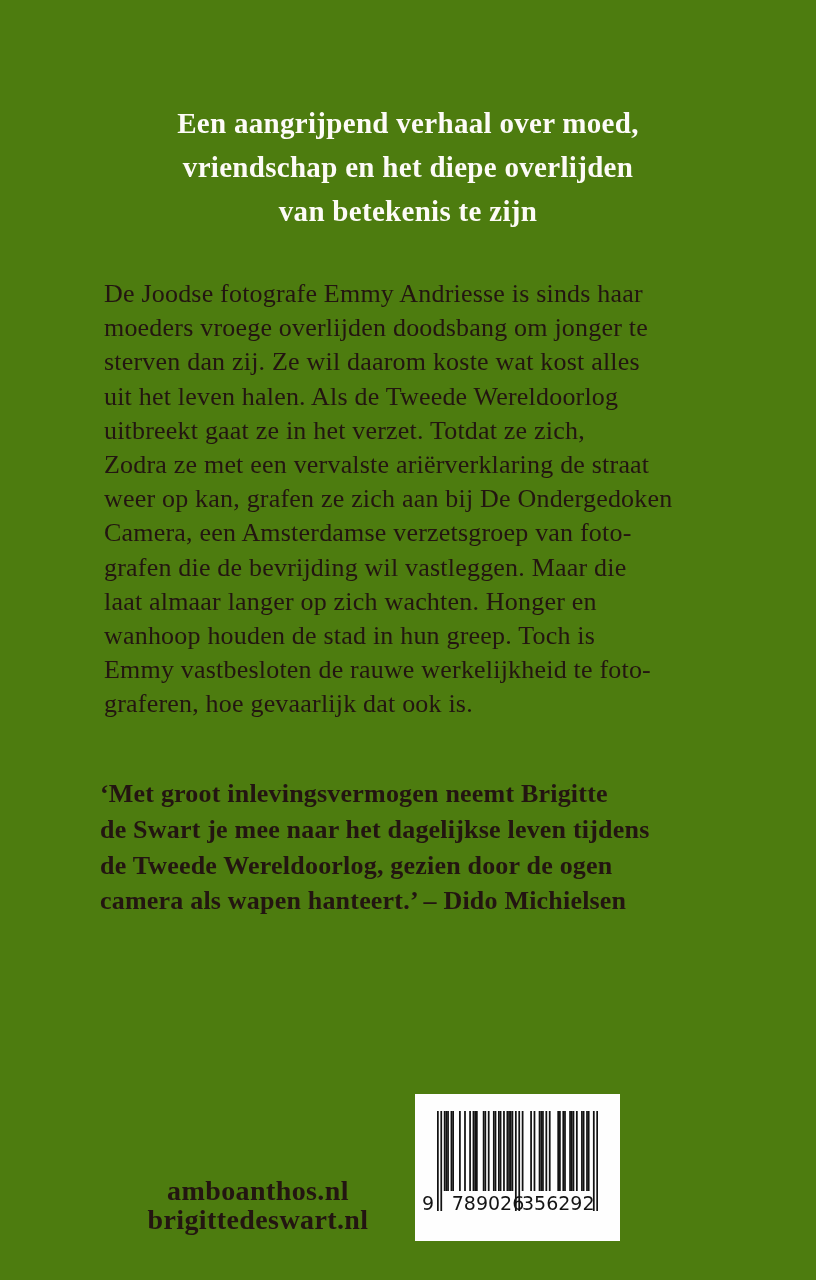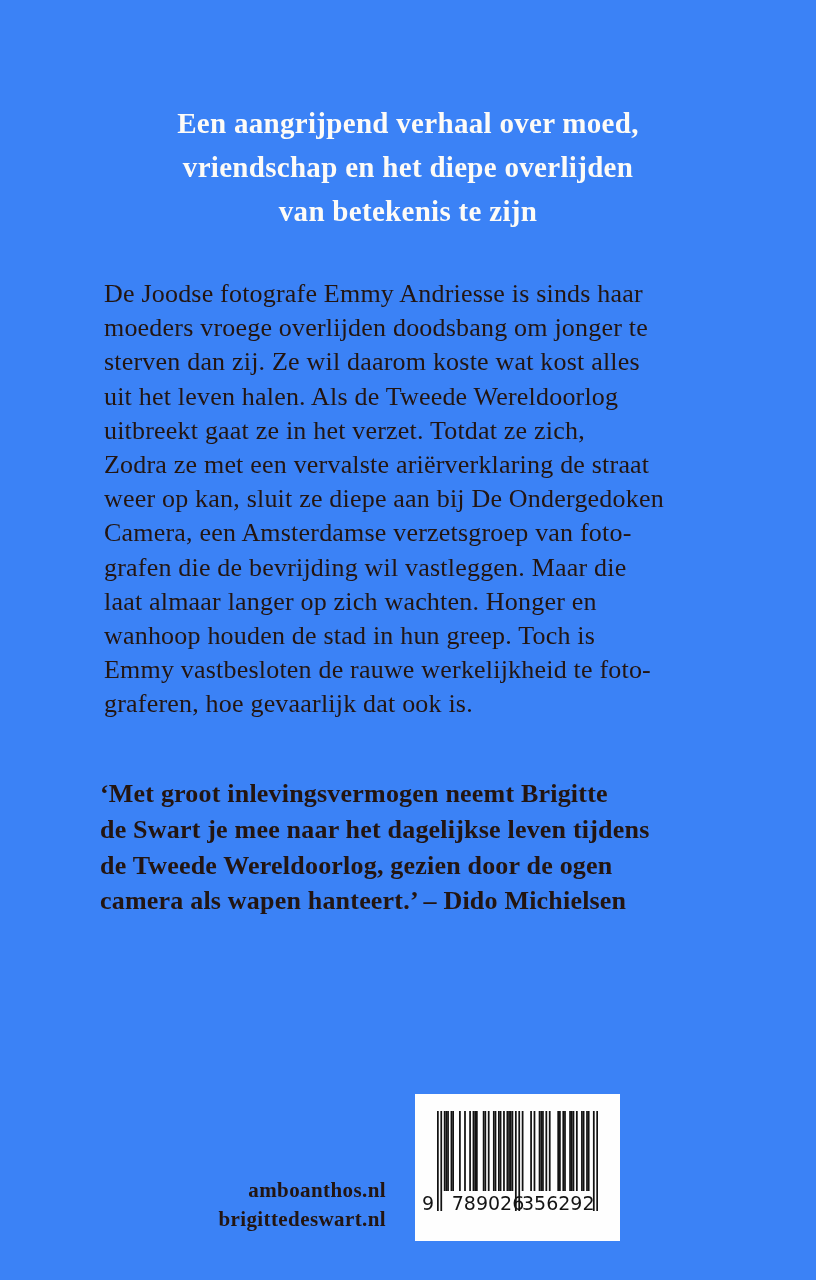--- a/index.html
+++ b/index.html
@@ -3,21 +3,21 @@
 <meta charset="utf-8">
 <style>
   html,body{margin:0;padding:0;}
   body{
     width:816px;height:1280px;
     font-family:"Liberation Serif","DejaVu Serif",serif;
   }
   .cover{
     position:relative;
     width:816px;height:1280px;
-    background:#3b82f6;
+    background:#4d7c0f;
     overflow:hidden;
   }
   .tagline{
     position:absolute;
     top:101px;left:0;width:816px;
     text-align:center;
     color:#FDFBF7;
     font-size:29px;
     font-weight:bold;
     line-height:44px;
@@ -39,23 +39,23 @@
     color:#231511;
     font-size:26px;
     font-weight:bold;
     line-height:35.8px;
     letter-spacing:0.2px;
   }
   .quote div{white-space:nowrap;}
   .websites{
     position:absolute;
     top:1176px;left:130px;width:256px;
-    text-align:right;
+    text-align:center;
     color:#231511;
-    font-size:21px;
+    font-size:28px;
     font-weight:bold;
     line-height:29px;
     letter-spacing:0.4px;
   }
   .barcode-box{
     position:absolute;
     left:415px;top:1094px;
     width:205px;height:147px;
     background:#FEFEFE;
   }
@@ -87,21 +87,21 @@
       <div>van betekenis te zijn</div>
     </div>
 
   <div class="synopsis">
       <div>De Joodse fotografe Emmy Andriesse is sinds haar</div>
       <div>moeders vroege overlijden doodsbang om jonger te</div>
       <div>sterven dan zij. Ze wil daarom koste wat kost alles</div>
       <div>uit het leven halen. Als de Tweede Wereldoorlog</div>
       <div>uitbreekt gaat ze in het verzet. Totdat ze zich,</div>
       <div>Zodra ze met een vervalste ariërverklaring de straat</div>
-      <div>weer op kan, sluit ze diepe aan bij De Ondergedoken</div>
+      <div>weer op kan, grafen ze zich aan bij De Ondergedoken</div>
       <div>Camera, een Amsterdamse verzetsgroep van foto-</div>
       <div>grafen die de bevrijding wil vastleggen. Maar die</div>
       <div>laat almaar langer op zich wachten. Honger en</div>
       <div>wanhoop houden de stad in hun greep. Toch is</div>
       <div>Emmy vastbesloten de rauwe werkelijkheid te foto-</div>
       <div>graferen, hoe gevaarlijk dat ook is.</div>
     </div>
 
   <div class="quote">
       <div>‘Met groot inlevingsvermogen neemt Brigitte</div>

